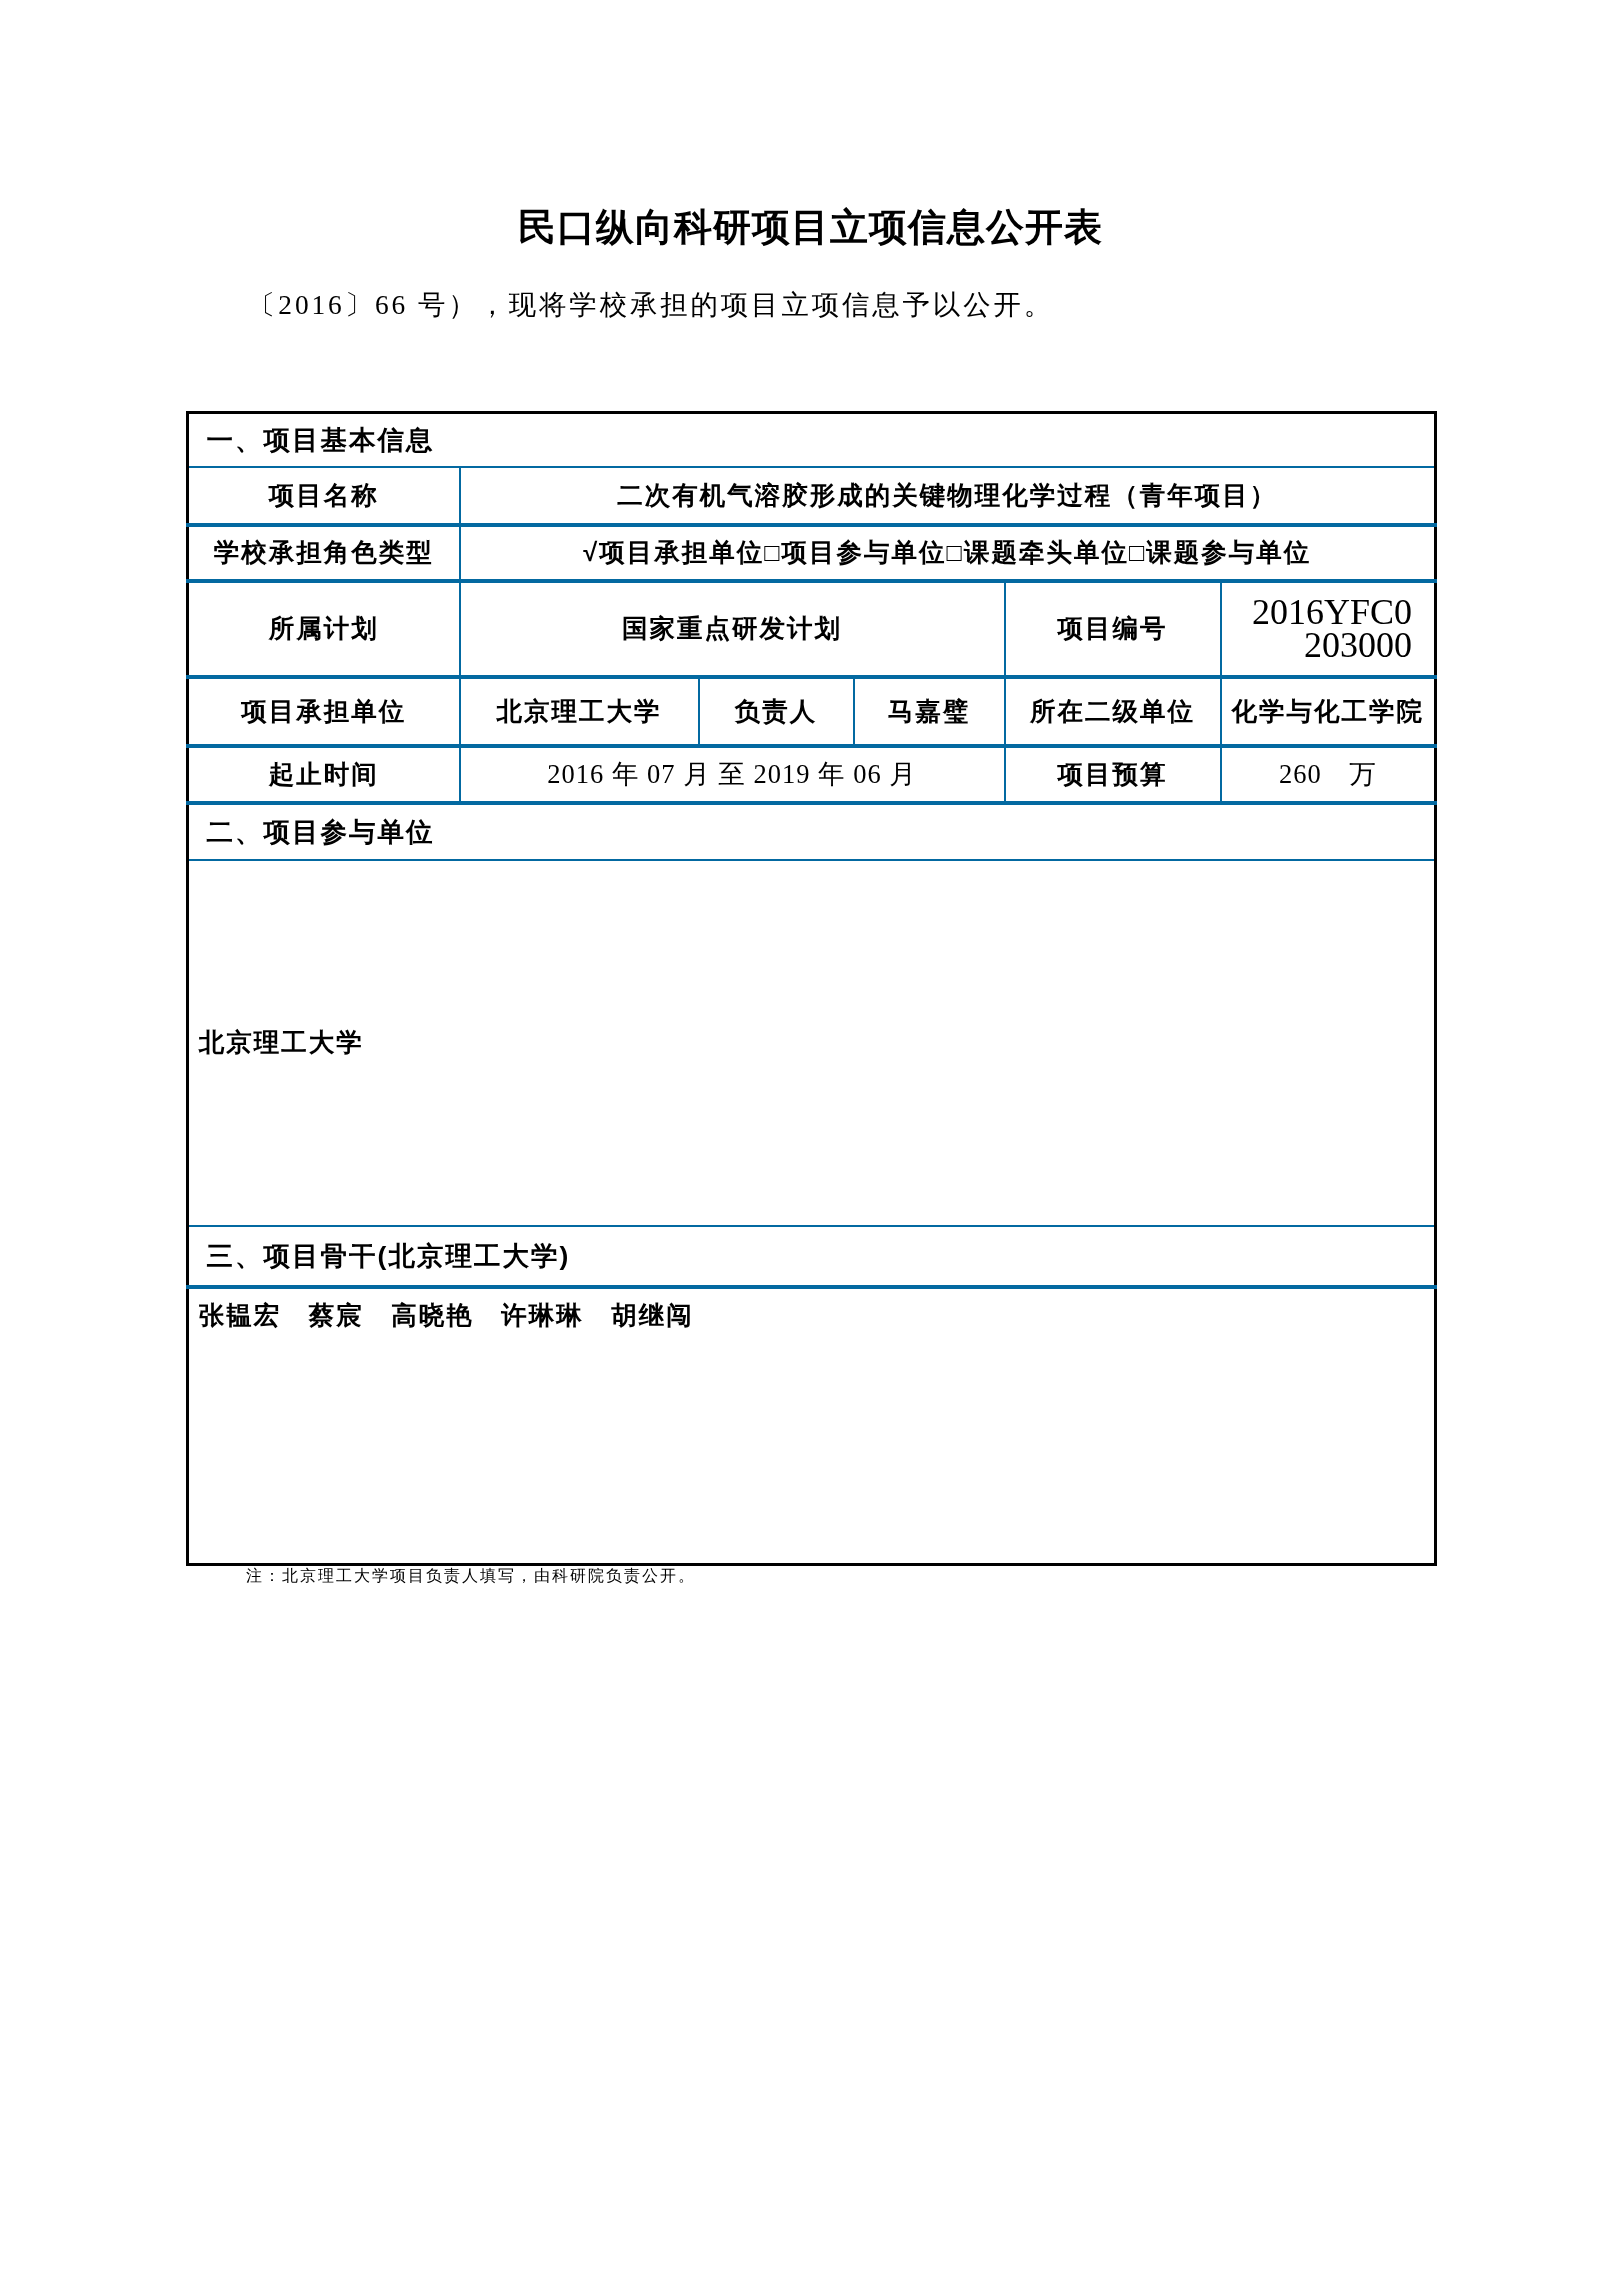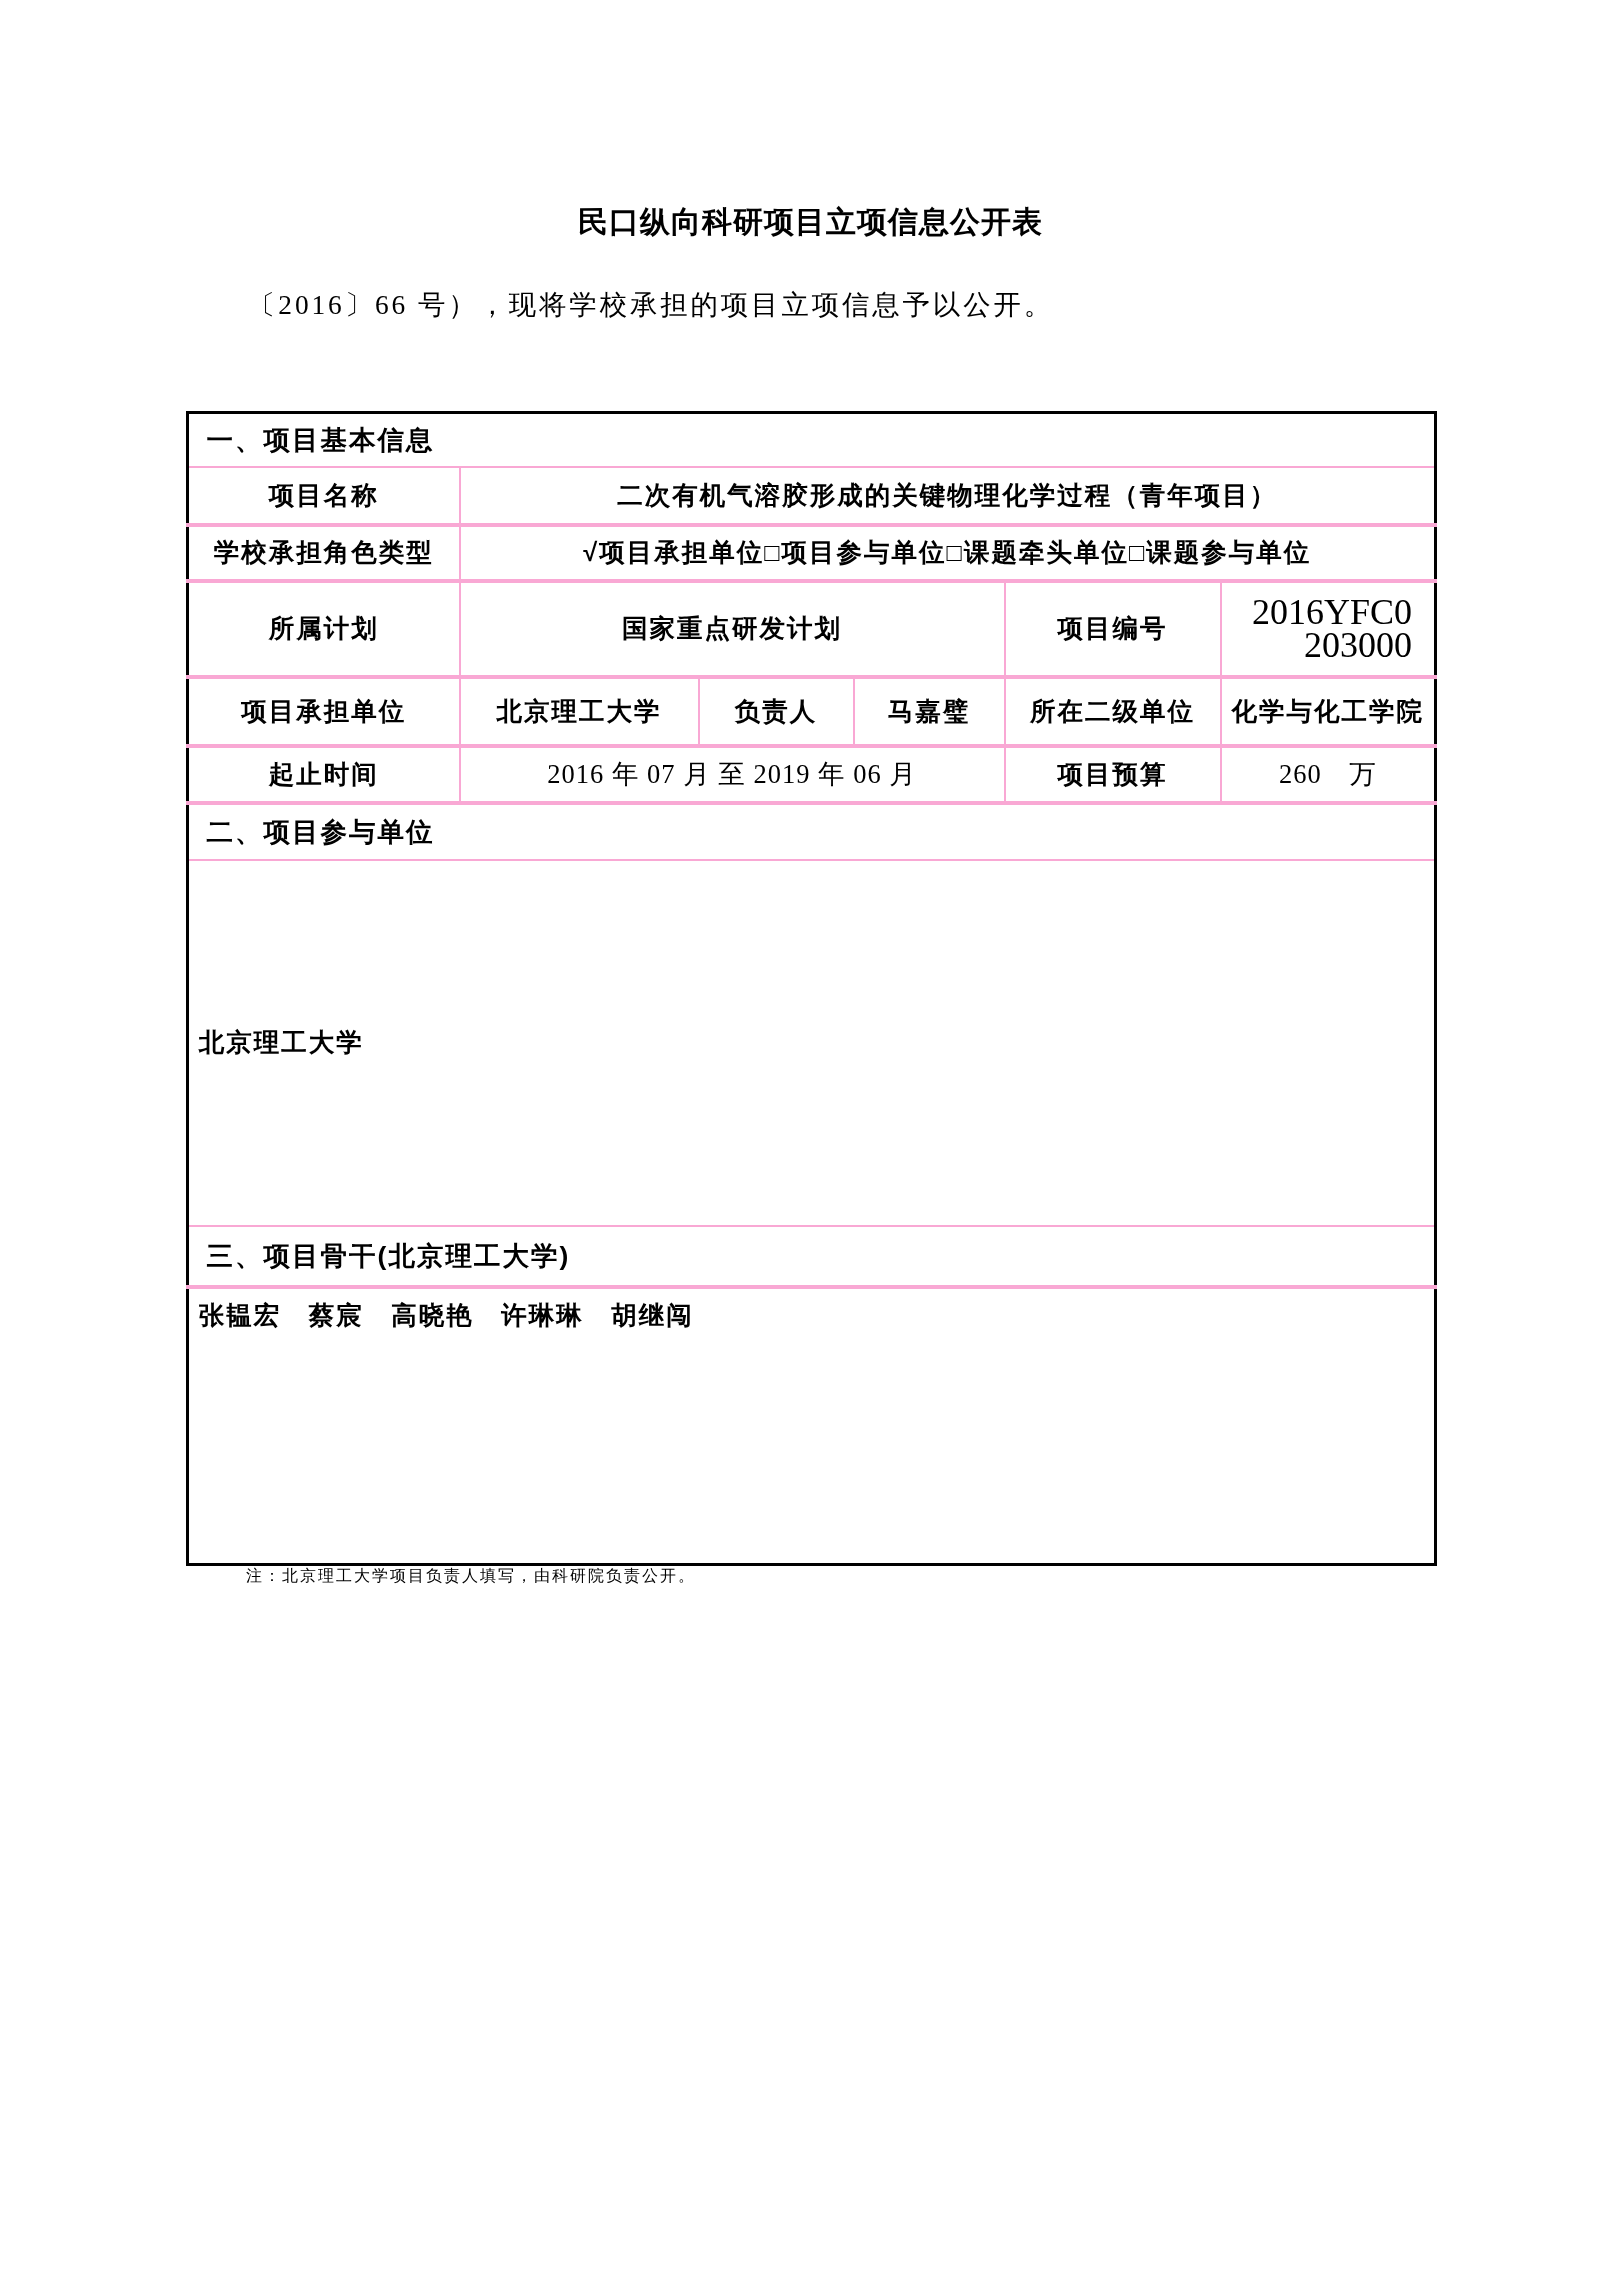--- a/index.html
+++ b/index.html
@@ -9,21 +9,21 @@
     background:#ffffff;
     color:#000;
     font-family:"Liberation Sans", sans-serif;
     overflow:hidden;
   }
   .title{
     position:absolute;
     top:202px;left:0;width:100%;
     margin:0;
     text-align:center;
-    font-size:30px;
+    font-size:38px;
     font-weight:bold;
     letter-spacing:1px;
     font-family:"Liberation Sans", sans-serif;
   }
   .intro{
     position:absolute;
     left:248px;top:286px;width:1122px;
     font-family:"Liberation Serif", serif;
     font-size:27.4px;
     letter-spacing:2.9px;
@@ -32,21 +32,21 @@
   .intro-line.indent{ text-indent:56px; }
   .form{
     position:absolute;
     left:186px;top:411px;
     width:1248px;
     border-collapse:collapse;
     table-layout:fixed;
     background:#ffffff;
   }
   .form td{
-    border:2px solid #f9a8d4;
+    border:2px solid #0369a1;
     text-align:center;
     vertical-align:middle;
     font-size:25.5px;
     font-weight:bold;
     letter-spacing:2px;
     padding:0;
     overflow:hidden;
     font-family:"Liberation Sans", sans-serif;
   }
   .form{ border:3.9px solid #000; }

